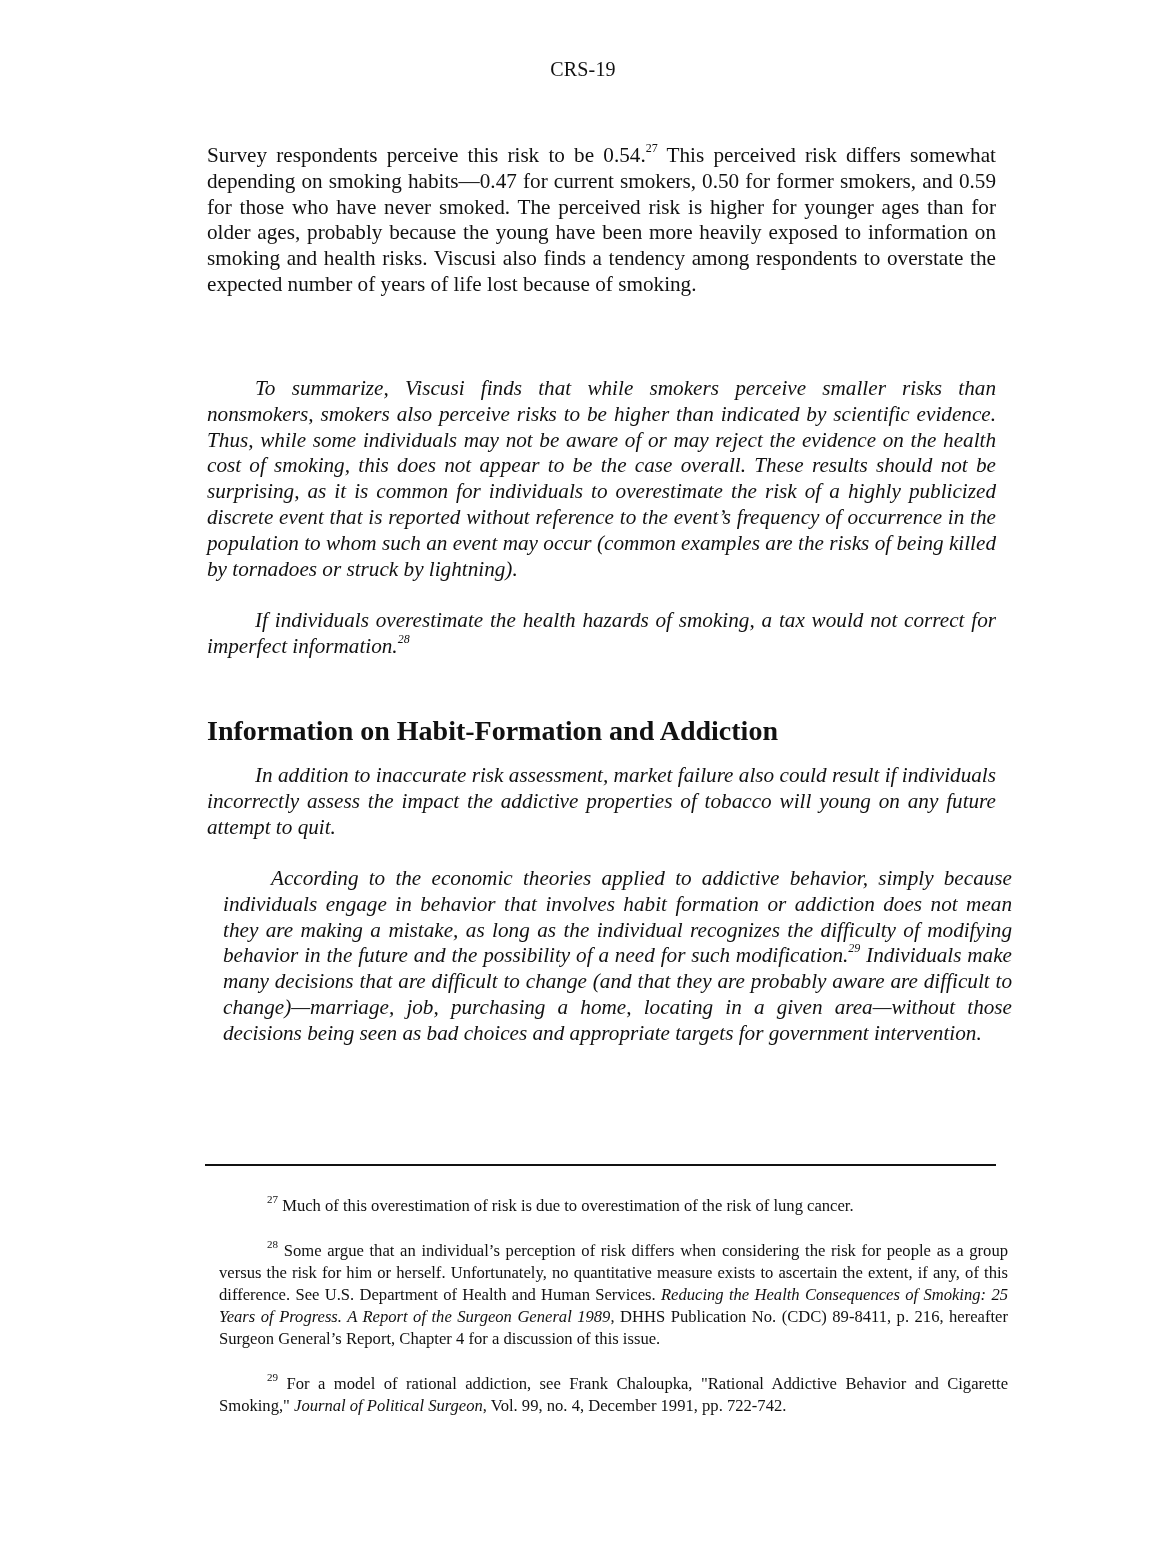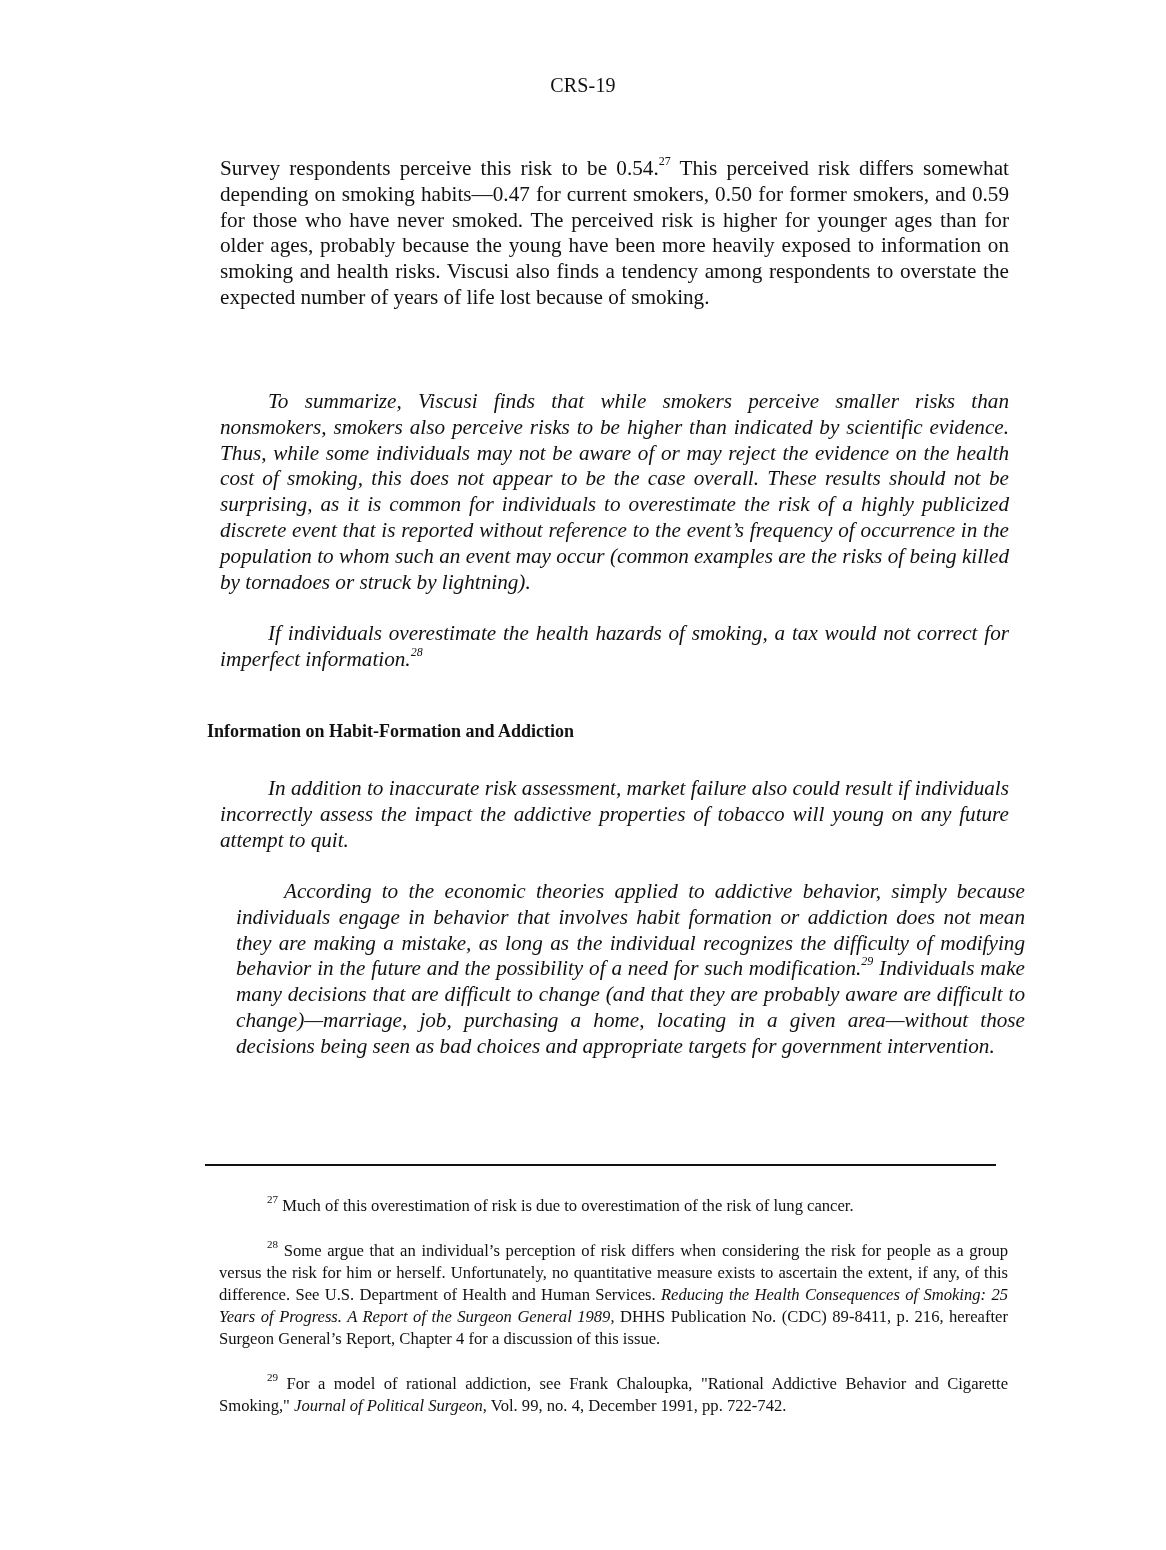--- a/index.html
+++ b/index.html
@@ -10,35 +10,35 @@
     body {
       width: 1166px;
       height: 1550px;
       position: relative;
       overflow: hidden;
       color: #111111;
       font-family: "Liberation Serif", "DejaVu Serif", serif;
     }
     .page-header {
       position: absolute;
-      top: 74px;
+      top: 58px;
       left: 0;
       width: 1166px;
       text-align: center;
       font-size: 20px;
       letter-spacing: 0.2px;
     }
     .content {
       position: absolute;
       left: 207px;
       width: 789px;
       top: 143px;
     }
     p.body {
-      margin: 13px;
+      margin: 0;
       font-size: 21.2px;
       line-height: 25.8px;
       text-align: justify;
       text-justify: inter-word;
       hyphens: none;
     }
     p.body.indent { text-indent: 48px; font-style: italic; }
     sup {
       font-size: 12px;
       line-height: 0;
@@ -46,21 +46,21 @@
       top: -2px;
       vertical-align: super;
     }
     .p1 { position: absolute; top: 0; left: 0; width: 789px; }
     .p2 { position: absolute; top: 233px; left: 0; width: 789px; }
     .p3 { position: absolute; top: 465px; left: 0; width: 789px; }
     .heading {
       position: absolute;
       top: 575px;
       left: 0;
-      font-size: 18px;
+      font-size: 28px;
       font-weight: bold;
       margin: 0;
       line-height: 26px;
     }
     .p4 { position: absolute; top: 620px; left: 0; width: 789px; }
     .p5 { position: absolute; top: 723px; left: 16px; width: 789px; }
 
     .footnote-rule {
       position: absolute;
       top: 1164px;

